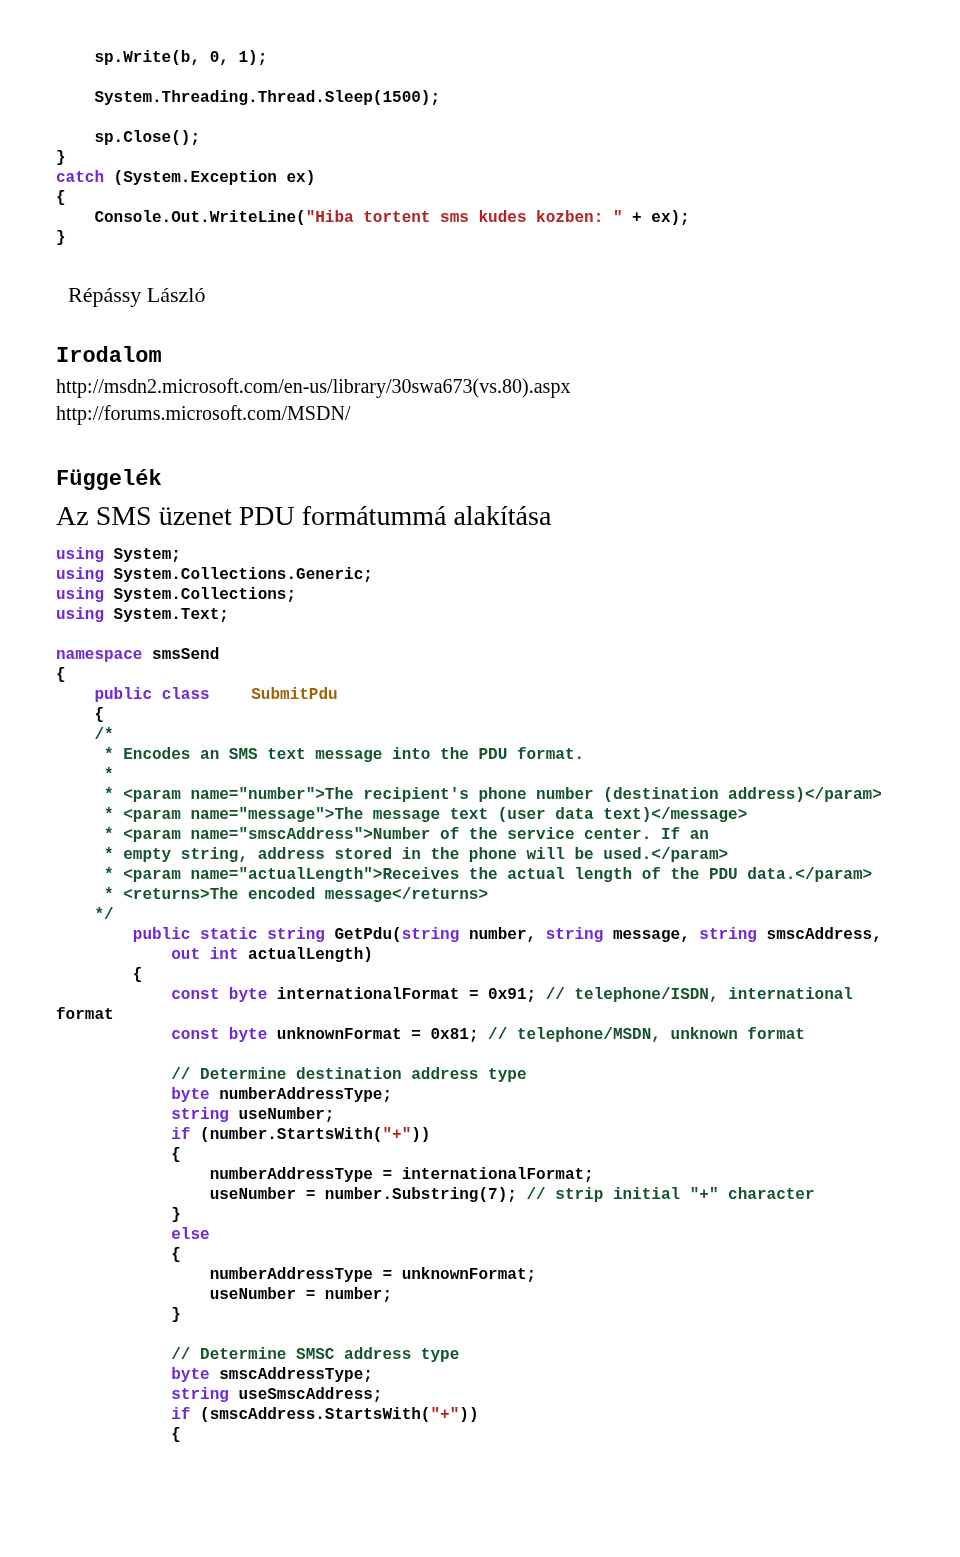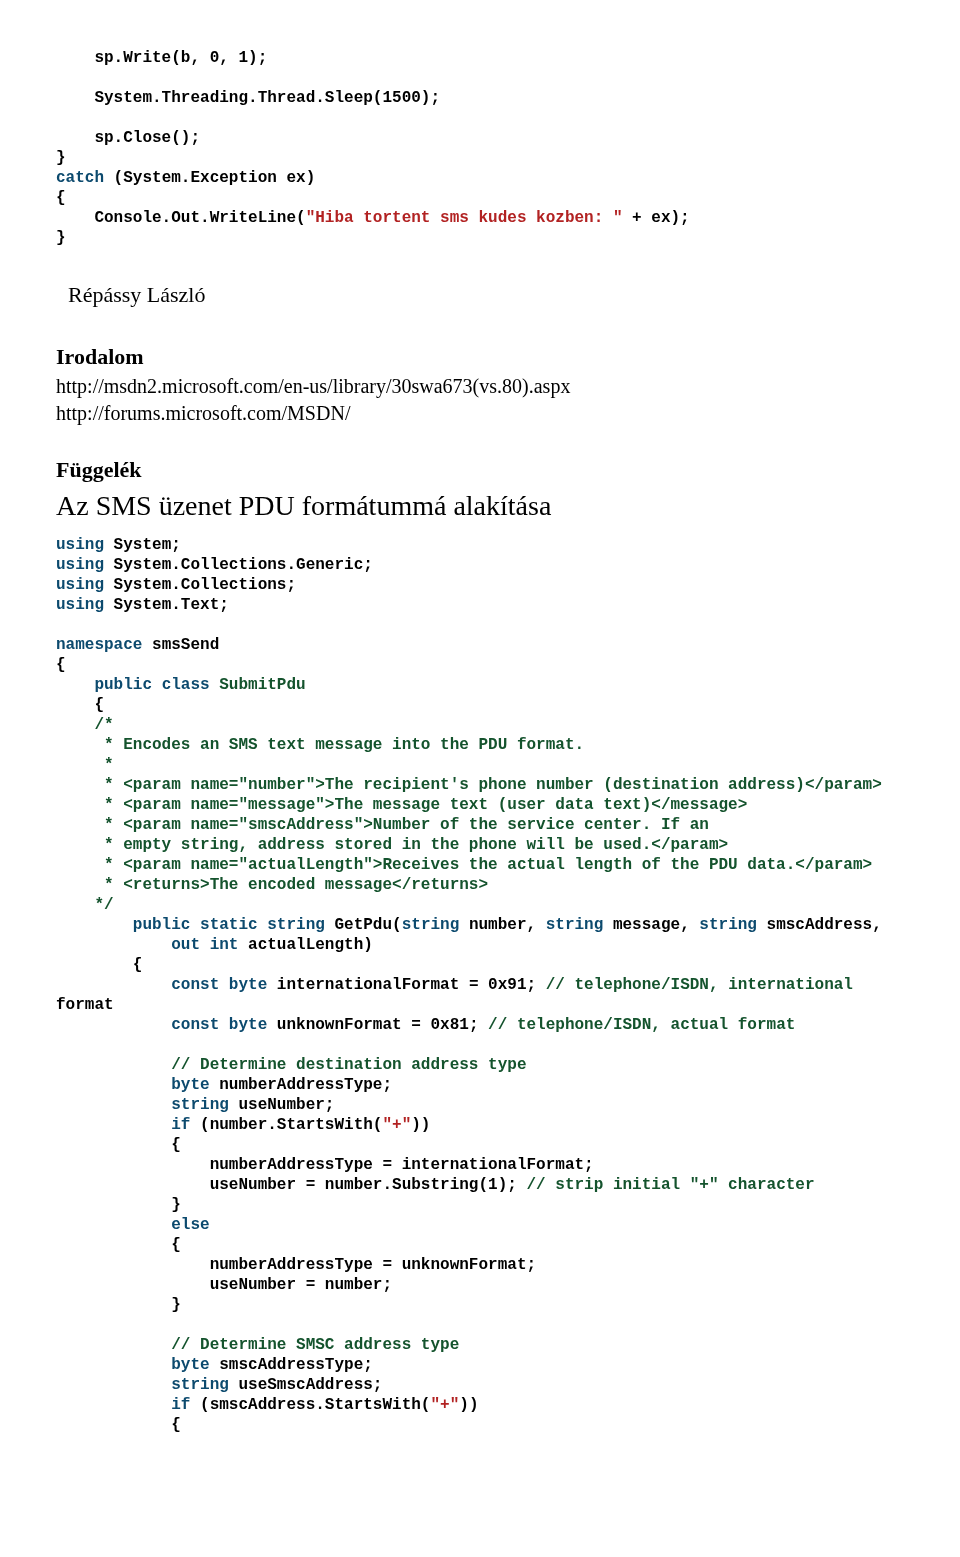--- a/index.html
+++ b/index.html
@@ -26,34 +26,36 @@
   }
   .author {
     font-size: 22px;
     margin-top: 32px;
     margin-bottom: 32px;
     margin-left: 12px;
   }
   .section-title {
     font-size: 22px;
     font-weight: bold;
+    margin-top: 10px;
     margin-bottom: 2px;
+    font-family: Liberation Mono, monospace;
   }
   .section-sub {
     font-size: 28px;
   }
   .link-line {
     font-size: 20px;
   }
   .gap-lg { height: 28px; }
   .before-using { height: 10px; }
 
   
-  .kw { color: #0c4a6e; text-align: center; }
-  .type { color: #14532d; }
+  .kw { color: #6d28d9; text-align: center; }
+  .type { color: #a16207; margin-left: 32px; }
   .str { color: #b22222; }
   .cmt { color: #14532d; }
 </style>
 </head>
 <body>
 
 <pre class="code"><span>    sp.Write(b, 0, 1);</span>
 
 <span>    System.Threading.Thread.Sleep(1500);</span>
 
@@ -94,29 +96,29 @@
 <span>     * &lt;param name="smscAddress"&gt;Number of the service center. If an</span>
 <span>     * empty string, address stored in the phone will be used.&lt;/param&gt;</span>
 <span>     * &lt;param name="actualLength"&gt;Receives the actual length of the PDU data.&lt;/param&gt;</span>
 <span>     * &lt;returns&gt;The encoded message&lt;/returns&gt;</span>
 <span>    */</span></span>
 <span><span>        </span><span class="kw">public</span><span> </span><span class="kw">static</span><span> </span><span class="kw">string</span><span> GetPdu(</span><span class="kw">string</span><span> number, </span><span class="kw">string</span><span> message, </span><span class="kw">string</span><span> smscAddress,</span></span>
 <span><span>            </span><span class="kw">out</span><span> </span><span class="kw">int</span><span> actualLength)</span></span>
 <span>        {</span>
 <span><span>            </span><span class="kw">const</span><span> </span><span class="kw">byte</span><span> internationalFormat = 0x91; </span><span class="cmt">// telephone/ISDN, international </span></span>
 <span>format</span>
-<span><span>            </span><span class="kw">const</span><span> </span><span class="kw">byte</span><span> unknownFormat = 0x81; </span><span class="cmt">// telephone/ISDN, actual format</span></span>
+<span><span>            </span><span class="kw">const</span><span> </span><span class="kw">byte</span><span> unknownFormat = 0x81; </span><span class="cmt">// telephone/MSDN, unknown format</span></span>
 
 <span><span>            </span><span class="cmt">// Determine destination address type</span></span>
 <span><span>            </span><span class="kw">byte</span><span> numberAddressType;</span></span>
 <span><span>            </span><span class="kw">string</span><span> useNumber;</span></span>
 <span><span>            </span><span class="kw">if</span><span> (number.StartsWith(</span><span class="str">"+"</span><span>))</span></span>
 <span>            {</span>
 <span>                numberAddressType = internationalFormat;</span>
-<span><span>                useNumber = number.Substring(1); </span><span class="cmt">// strip initial "+" character</span></span>
+<span><span>                useNumber = number.Substring(7); </span><span class="cmt">// strip initial "+" character</span></span>
 <span>            }</span>
 <span><span>            </span><span class="kw">else</span></span>
 <span>            {</span>
 <span>                numberAddressType = unknownFormat;</span>
 <span>                useNumber = number;</span>
 <span>            }</span>
 
 <span><span>            </span><span class="cmt">// Determine SMSC address type</span></span>
 <span><span>            </span><span class="kw">byte</span><span> smscAddressType;</span></span>
 <span><span>            </span><span class="kw">string</span><span> useSmscAddress;</span></span>

